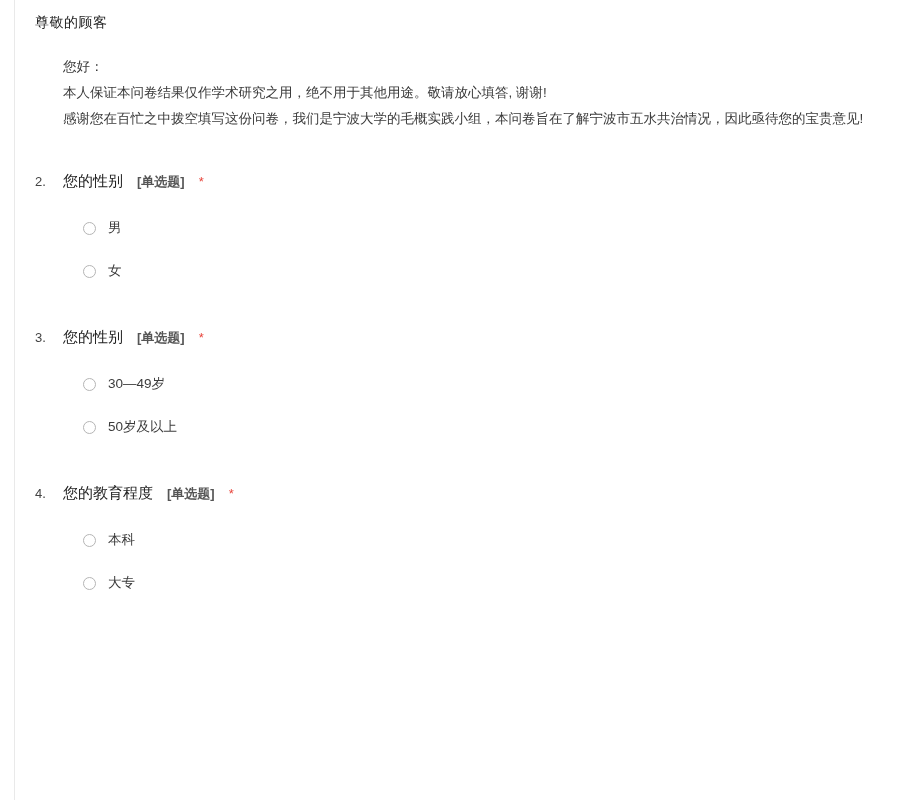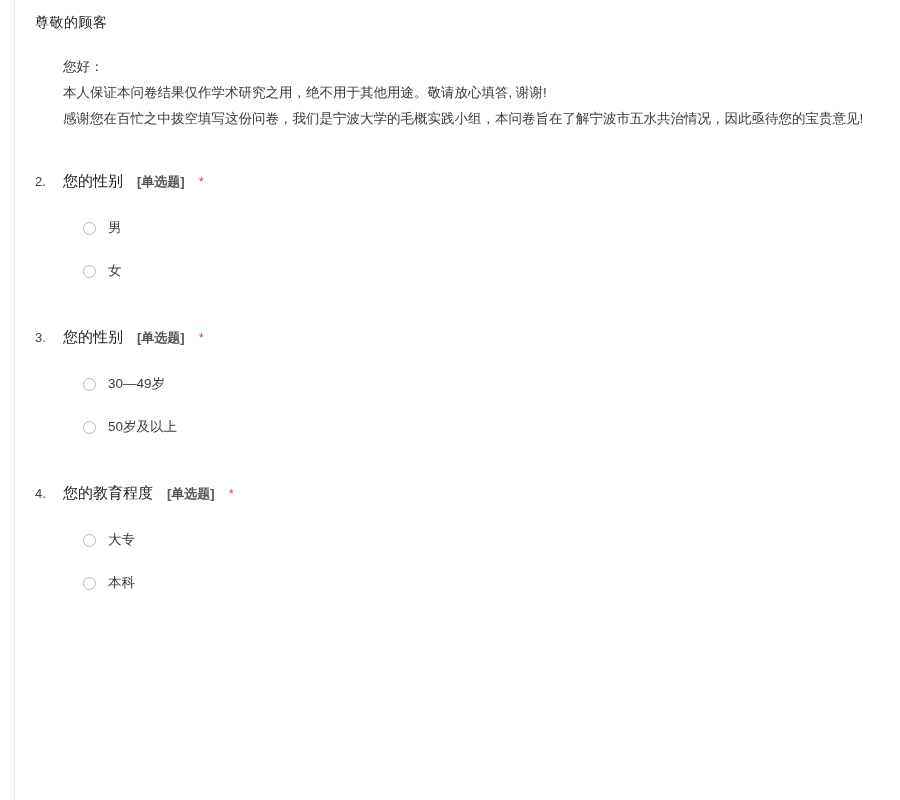--- a/index.html
+++ b/index.html
@@ -177,23 +177,23 @@
     <div class="question gap-lg">
       <div class="q-head">
         <span class="q-num">4.</span>
         <span class="q-title">您的教育程度</span>
         <span class="q-type">[单选题]</span>
         <span class="q-required">*</span>
       </div>
       <div class="options">
         <div class="option">
           <span class="radio"></span>
-          <span class="option-label">大专</span>
+          <span class="option-label">本科</span>
         </div>
         <div class="option">
           <span class="radio"></span>
-          <span class="option-label">本科</span>
+          <span class="option-label">大专</span>
         </div>
       </div>
     </div>
 
   </div>
 </div>
 
 </body></html>

